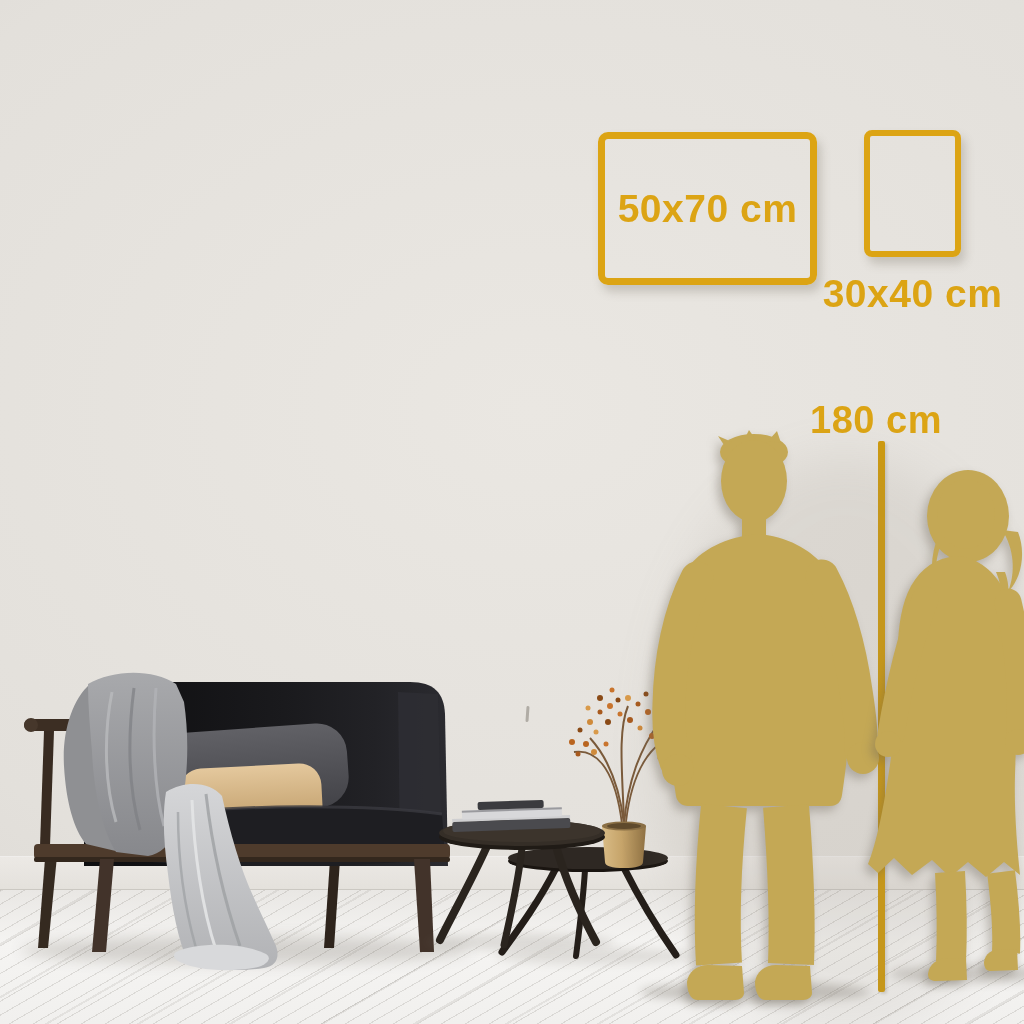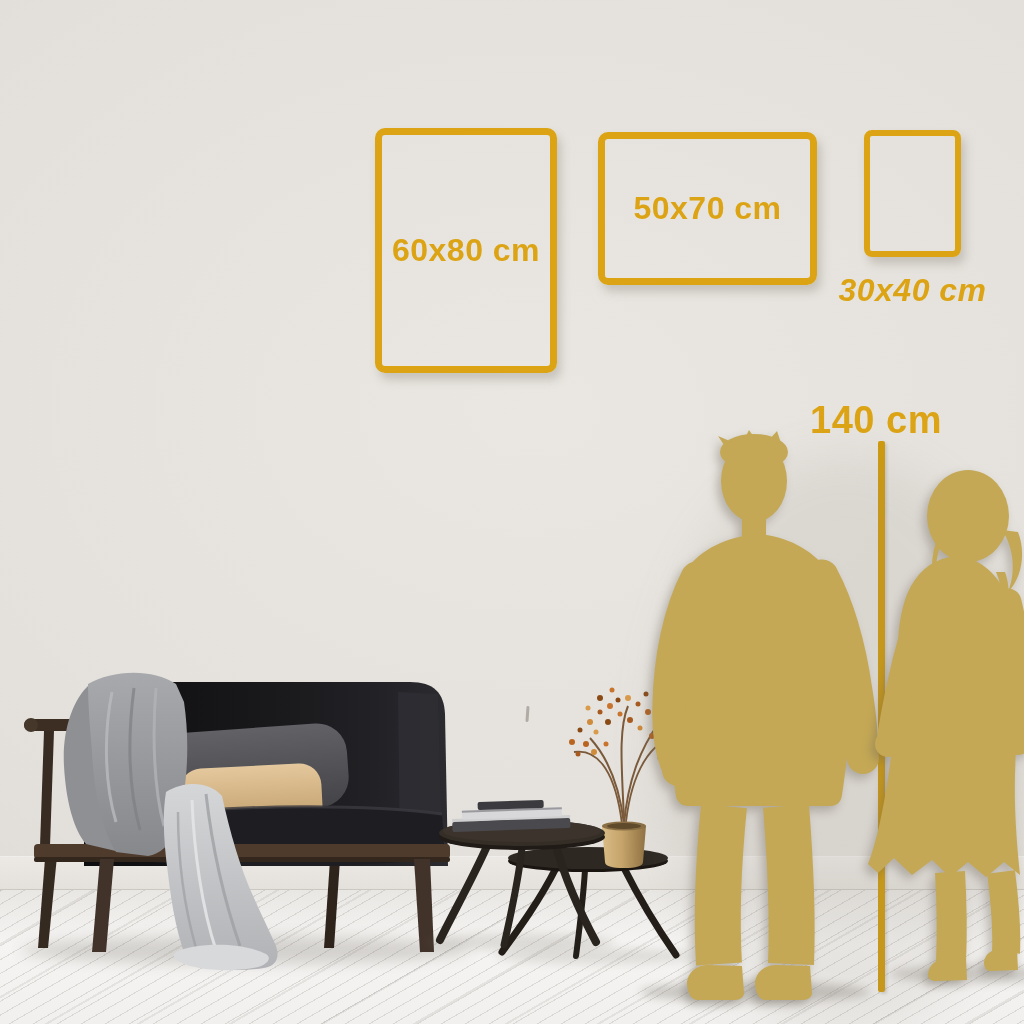--- a/index.html
+++ b/index.html
@@ -25,22 +25,22 @@
       linear-gradient(180deg,#E9E7E4 0%,#F5F4F2 40%,#F1F0EE 100%);}
   .layer{position:absolute;left:0;top:0;width:1024px;height:1024px;}
   .z3{z-index:3;} .z5{z-index:5;}
   .frame{position:absolute;z-index:4;border:7px solid var(--gold);border-radius:10px;
     box-shadow:4px 7px 10px rgba(104,96,82,0.26);
     display:flex;align-items:center;justify-content:center;}
   .f1{left:62px;top:131px;width:269px;height:355px;}
   .f2{left:375px;top:128px;width:168px;height:231px;}
   .f3{left:598px;top:132px;width:205px;height:139px;}
   .f4{left:864px;top:130px;width:85px;height:115px;border-width:6px;border-radius:8px;}
-  .flabel{color:var(--gold);font-weight:700;font-size:32px;letter-spacing:.5px;white-space:nowrap;}
-  .f4 .flabel{position:absolute;top:136px;left:50%;transform:translateX(-50%);font-style:italic;}
+  .flabel{color:var(--gold);font-weight:700;font-size:39px;letter-spacing:.5px;white-space:nowrap;}
+  .f4 .flabel{position:absolute;top:136px;left:50%;transform:translateX(-50%);}
   .height-label{position:absolute;z-index:4;left:804px;top:399px;width:144px;text-align:center;
     color:var(--gold);font-weight:700;font-size:38px;letter-spacing:.5px;}
   .height-line{position:absolute;z-index:4;left:878px;top:441px;width:7px;height:551px;
     background:var(--line-gold);border-radius:2px;box-shadow:2px 2px 3px rgba(80,70,50,0.18);}
   .sil{filter:drop-shadow(-4px 5px 5px rgba(108,100,86,0.38));}
   .wallmark{position:absolute;z-index:2;left:526px;top:706px;width:3px;height:16px;
     background:rgba(110,104,96,0.45);transform:rotate(4deg);border-radius:2px;}
 </style>
 </head>
 <body>
@@ -191,31 +191,28 @@
 
     <g transform="rotate(-2 510 815)">
       <rect x="452" y="817" width="118" height="3" fill="#CFCFD1"></rect>
       <rect x="452" y="820" width="118" height="10" rx="2" fill="#4A4A4E"></rect>
       <rect x="462" y="809" width="100" height="9" rx="2" fill="#D8D8DA"></rect>
       <rect x="462" y="809" width="100" height="2" fill="#9A9A9E"></rect>
       <rect x="478" y="801" width="66" height="8" rx="2" fill="#3B3B3F"></rect>
     </g>
   </svg>
 
-  <div class="frame f2">
-    <span class="flabel">60x80 cm</span>
-  </div>
   <div class="frame f3">
     <span class="flabel">50x70 cm</span>
   </div>
   <div class="frame f4">
     <span class="flabel">30x40 cm</span>
   </div>
 
-  <div class="height-label">140 cm</div>
+  <div class="height-label">180 cm</div>
   <div class="height-line"></div>
 
   <svg class="layer z5" viewBox="0 0 1024 1024">
     <defs>
       <filter id="blurXL" x="-80%" y="-80%" width="260%" height="260%">
           <feGaussianBlur stdDeviation="24"></feGaussianBlur>
         </filter>
       <filter id="blurS" x="-50%" y="-50%" width="200%" height="200%">
           <feGaussianBlur stdDeviation="5"></feGaussianBlur>
         </filter>

